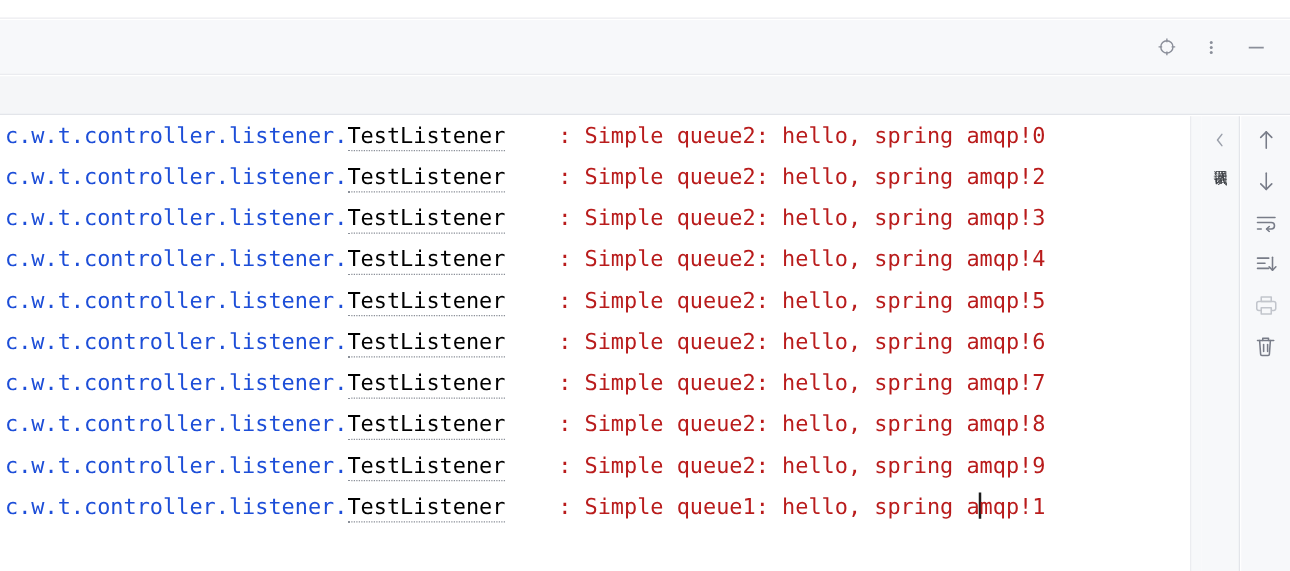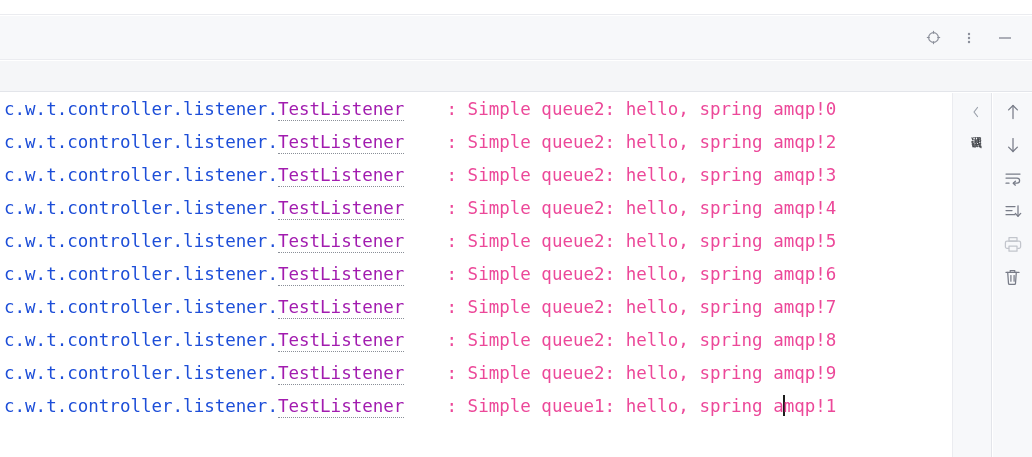--- a/index.html
+++ b/index.html
@@ -77,26 +77,26 @@
   }
   .log-line {
     height: 33px;
     display: block;
     white-space: pre;
   }
   .logger {
     color: #1d4ed8;
   }
   .logger-link {
-    color: #a21caf;
+    color: #000000;
     border-bottom: 1px dotted #8a8f98;
     padding-bottom: 1px;
   }
   .msg {
-    color: #ec4899;
+    color: #b91c1c;
   }
   .caret {
     display: inline-block;
     width: 0;
     border-left: 2px solid #1c1c1c;
     height: 21px;
     vertical-align: -4px;
     margin-left: -1px;
     margin-right: -1px;
   }

